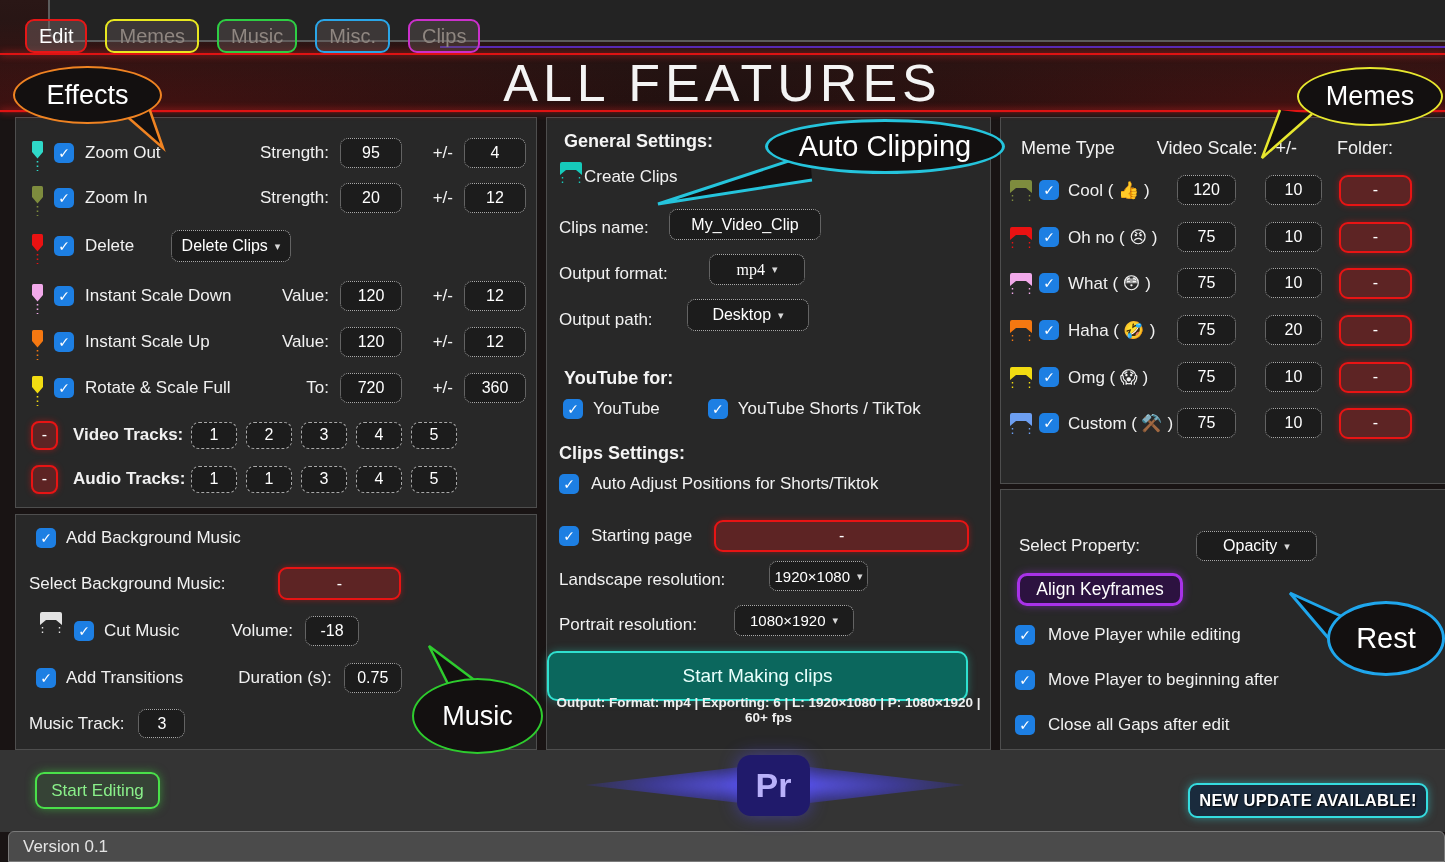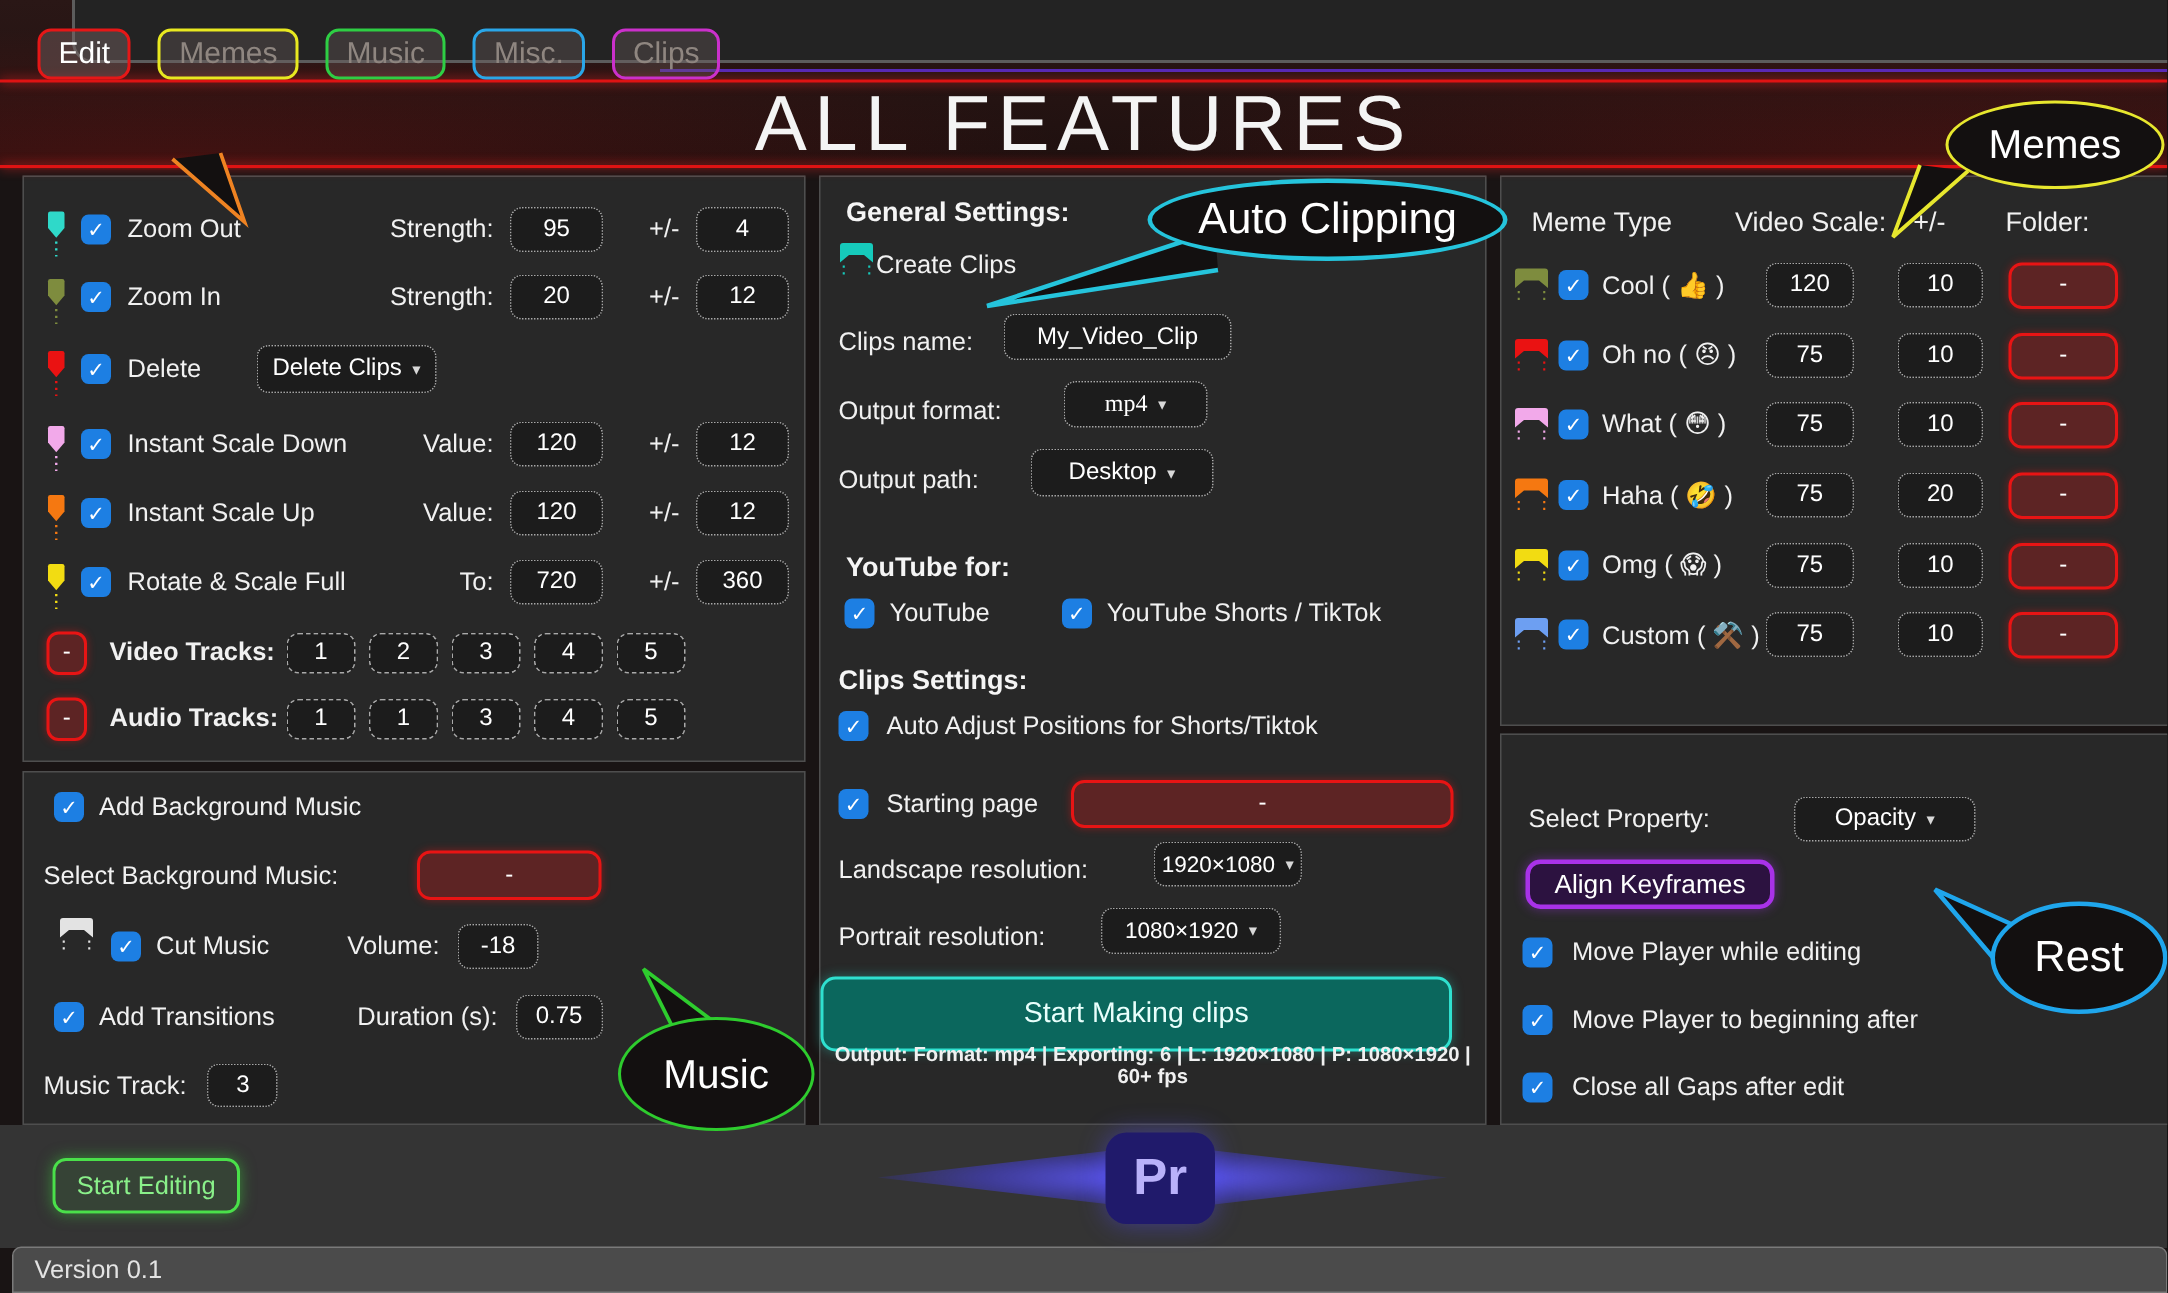--- a/index.html
+++ b/index.html
@@ -378,20 +378,21 @@
         <div class="row" style="left: 14px; top: 223px; height: 24px;">
           <span class="checkbox">✓</span>
           <span class="lbl" style="margin-left: 13px;">Close all Gaps after edit</span>
         </div>
       </div>
   </div>
 
   <svg class="tail" style="left:95px; top:98px;" width="80" height="58">
     <path d="M20 8 L68 50 L52 4" fill="#131010" stroke="#ef8322" stroke-width="2.5"></path>
     </svg>
+  <div class="bubble" style="left:13px; top:66px; width:149px; height:58px; border:2.5px solid #ef8322; font-size:27px;">Effects</div>
 
   <svg class="tail" style="left:1250px; top:108px;" width="82" height="58">
     <path d="M62 6 L12 50 L30 2" fill="#131010" stroke="#e7e72e" stroke-width="2.5"></path>
     </svg>
   <div class="bubble" style="left:1297px; top:67px; width:146px; height:59px; border:2.5px solid #e7e72e; font-size:27px;">Memes</div>
 
   <svg class="tail" style="left:648px; top:146px;" width="172" height="66">
     <path d="M162 8 L10 58 L164 34" fill="#131010" stroke="#25c4dc" stroke-width="3"></path>
     </svg>
   <div class="bubble" style="left:765px; top:119px; width:240px; height:55px; border:3px solid #25c4dc; font-size:29px;">Auto Clipping</div>
@@ -403,17 +404,18 @@
 
   <svg class="tail" style="left:1278px; top:583px;" width="97" height="62">
     <path d="M87 44 L12 10 L52 57" fill="#131010" stroke="#1fa6ec" stroke-width="3"></path>
     </svg>
   <div class="bubble" style="left:1327px; top:601px; width:118px; height:75px; border:3px solid #1fa6ec; font-size:29px;">Rest</div>
 
   <div class="footer-band"></div>
   <div class="btn-green" style="left:35px; top:772px; width:125px; height:37px;">Start Editing</div>
   <div class="pr-flare"></div>
   <div class="pr-logo">Pr</div>
+  <div class="btn-update" style="left:1188px; top:783px; width:240px; height:35px;">NEW UPDATE AVAILABLE!</div>
   <div class="statusbar">
     <span>Version 0.1</span>
   </div>
 
 </div>
 
 </body></html>

